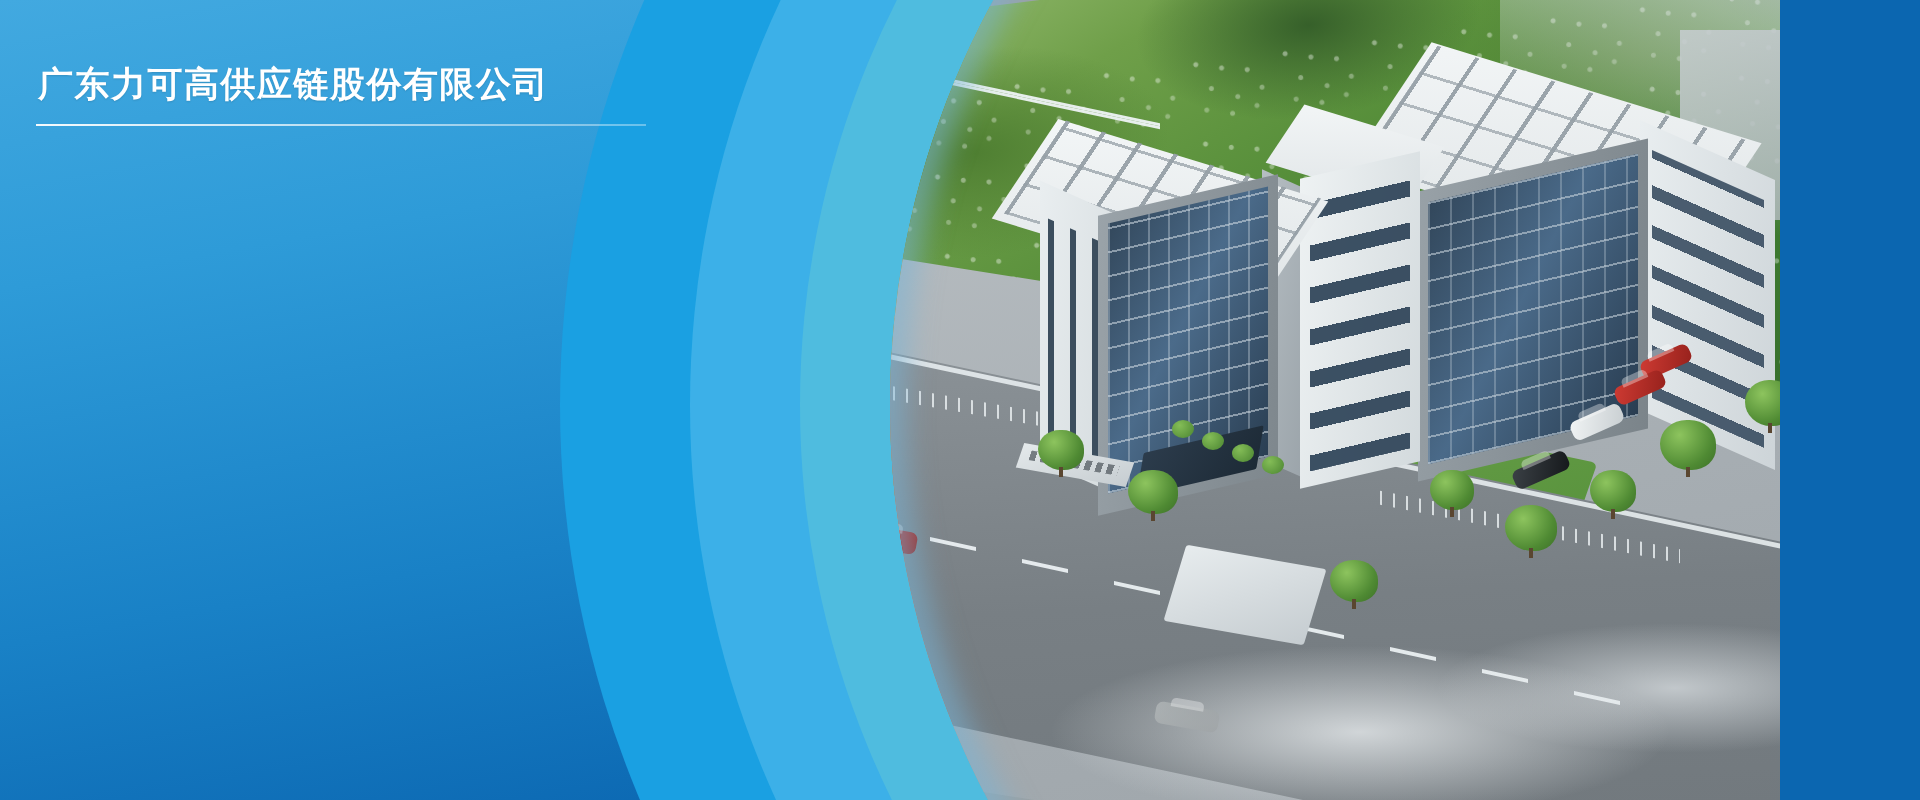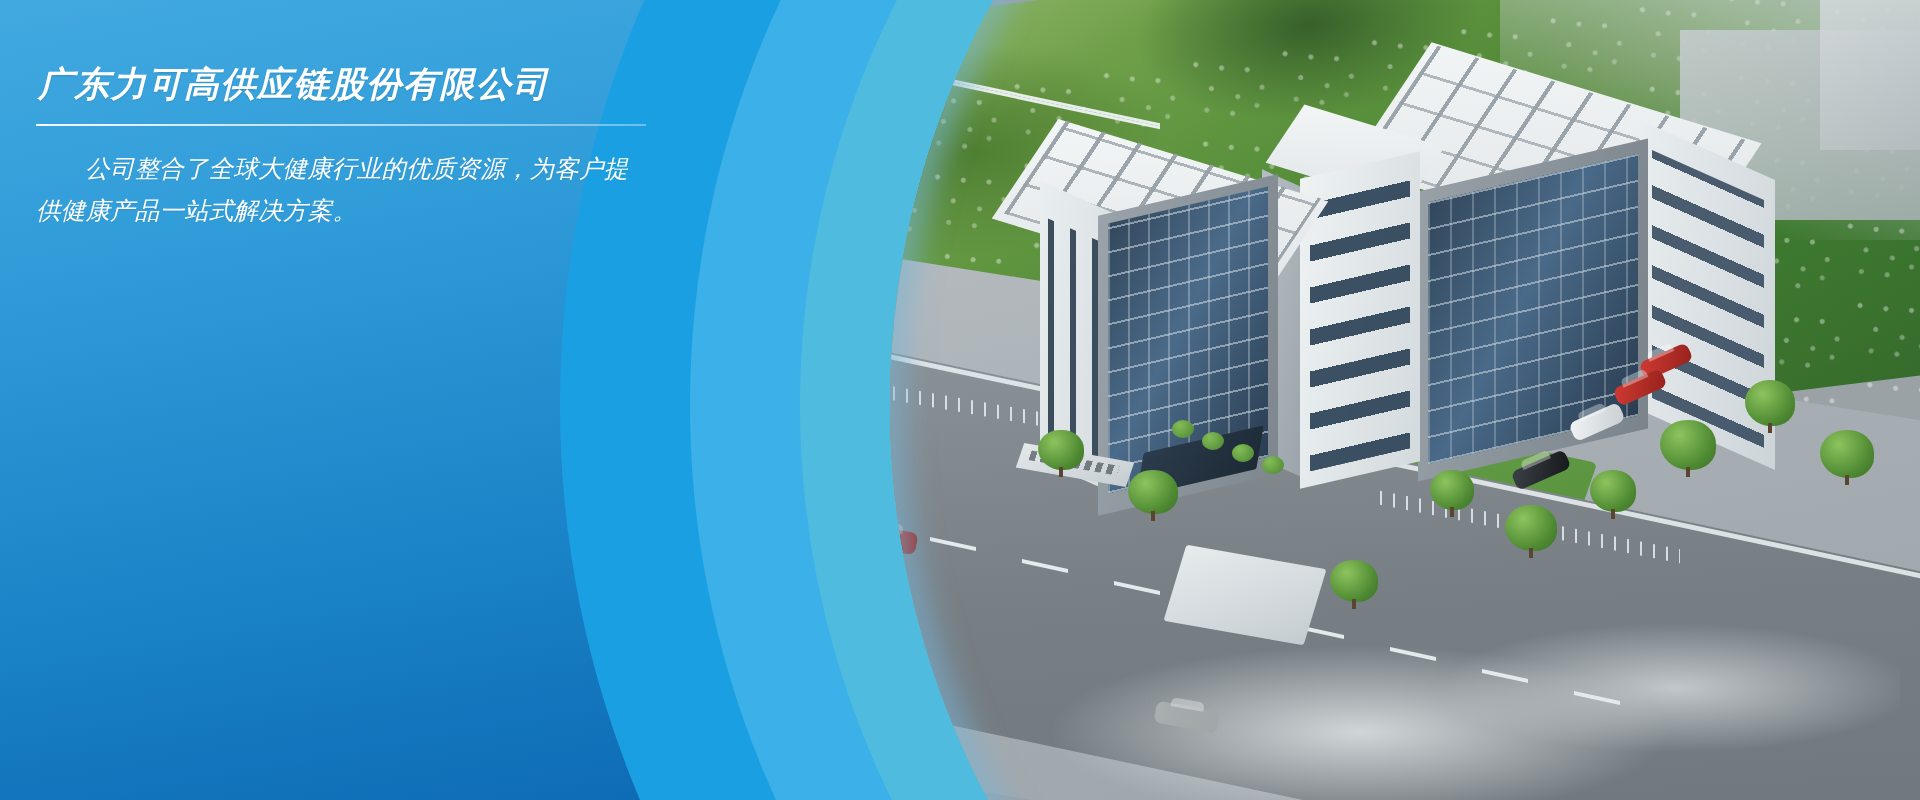--- a/index.html
+++ b/index.html
@@ -1,23 +1,22 @@
 <!DOCTYPE html>
 <html><head>
 <meta charset="utf-8">
 <style>
   html,body{margin:0;padding:0;background:#0b66b0;}
   body{font-family:"Liberation Sans","DejaVu Sans",sans-serif;}
 
   #banner{
     position:relative;
-    width:1920px;height:800px;
+    width:1780px;height:800px;
     overflow:hidden;
     background:linear-gradient(170deg,#42a9e0 0%,#2e9bd8 26%,#1981c6 58%,#0c68b2 84%,#0a5ea6 100%);
-    font-style:italic;
   }
 
   
   .arc{position:absolute;border-radius:50%;pointer-events:none;}
   #arc-outer{
     width:2030px;height:2030px;
     left:560px;top:-610px;
     background:#1aa0e2;
   }
   #arc-mid{
@@ -374,17 +373,16 @@
 
       <div class="veg" id="mist"></div>
     </div>
     <div id="photo-feather"></div>
   </div>
 
   <div id="text-col">
     <h1 id="company-title">广东力可高供应链股份有限公司</h1>
     <div id="title-rule"></div>
     <div id="body-copy">
-      <p class="para">公司整合了全球大健康行业的优质资源，为客户提供健康产品一站式解决方案。</p>
     </div>
   </div>
 
 </div>
 
 </body></html>

